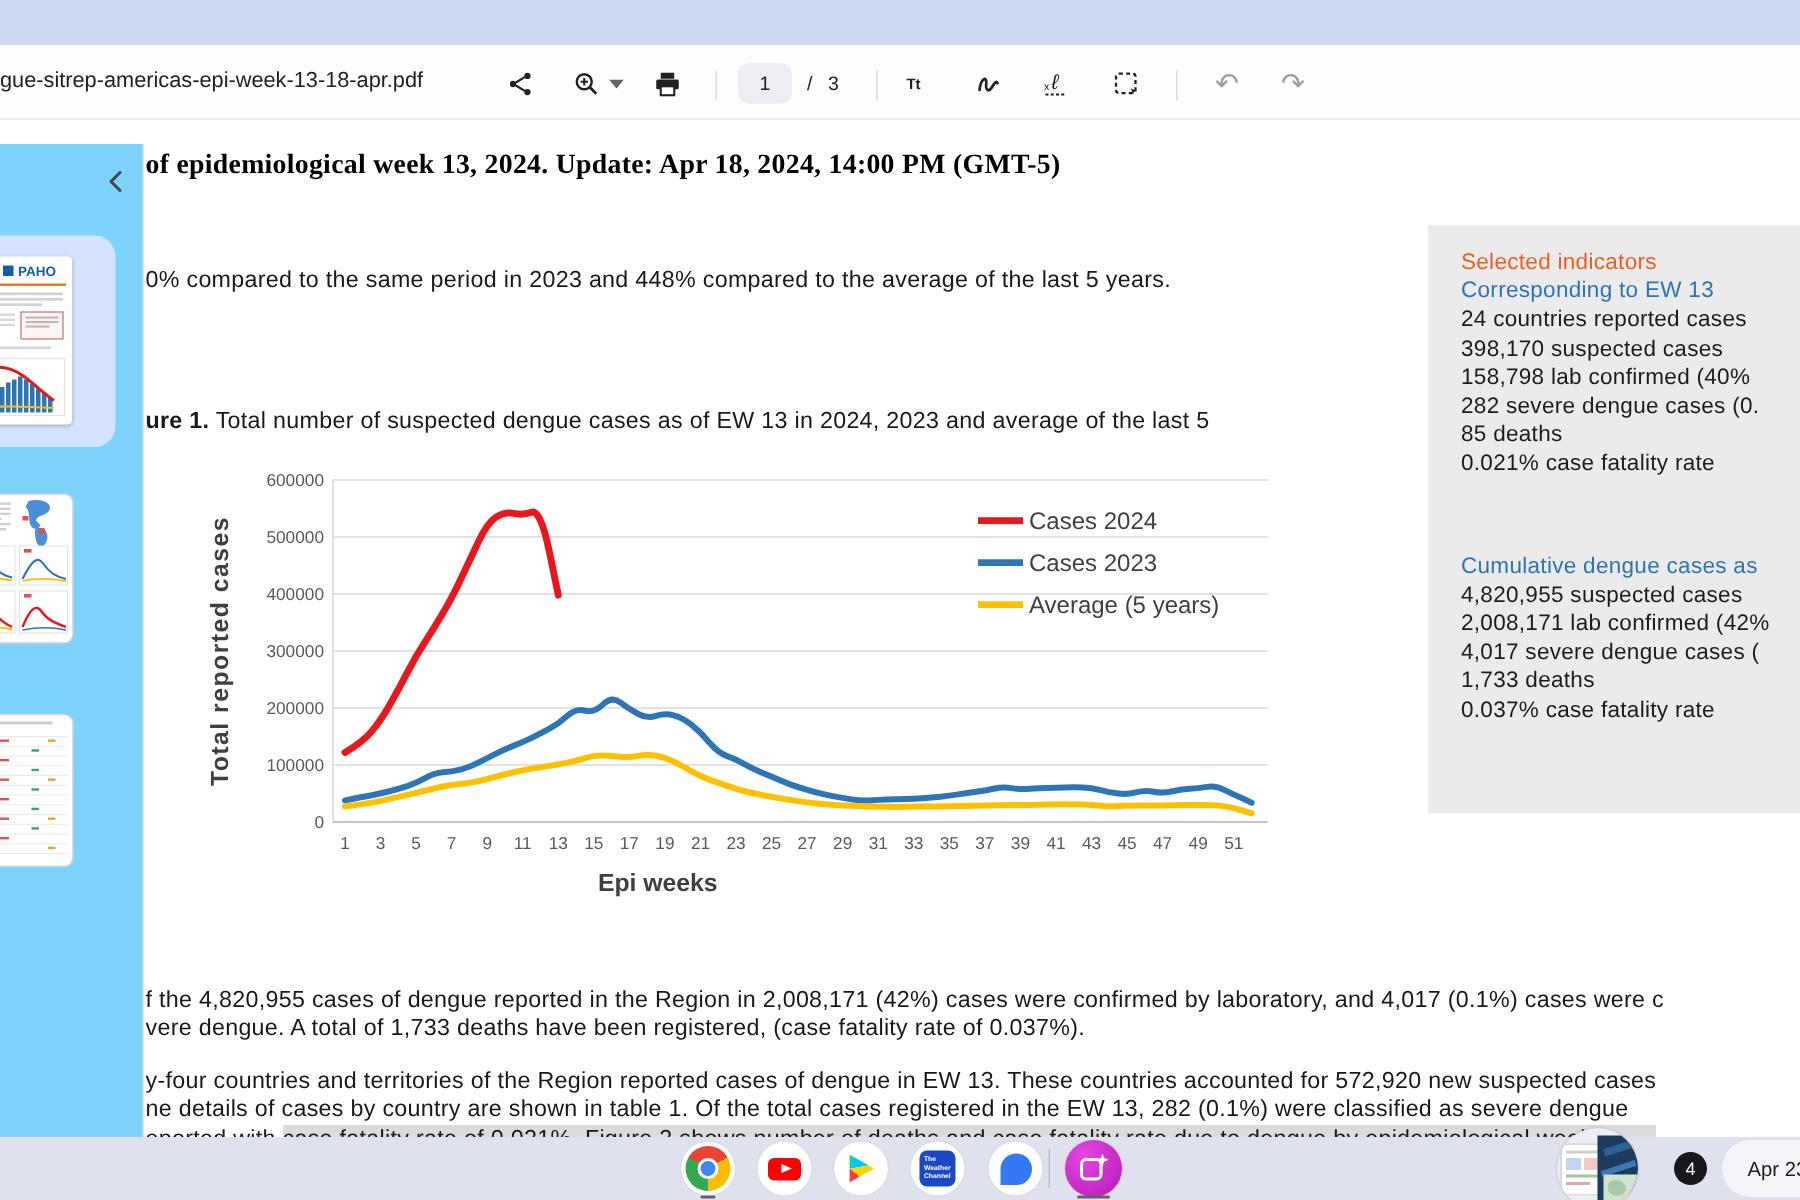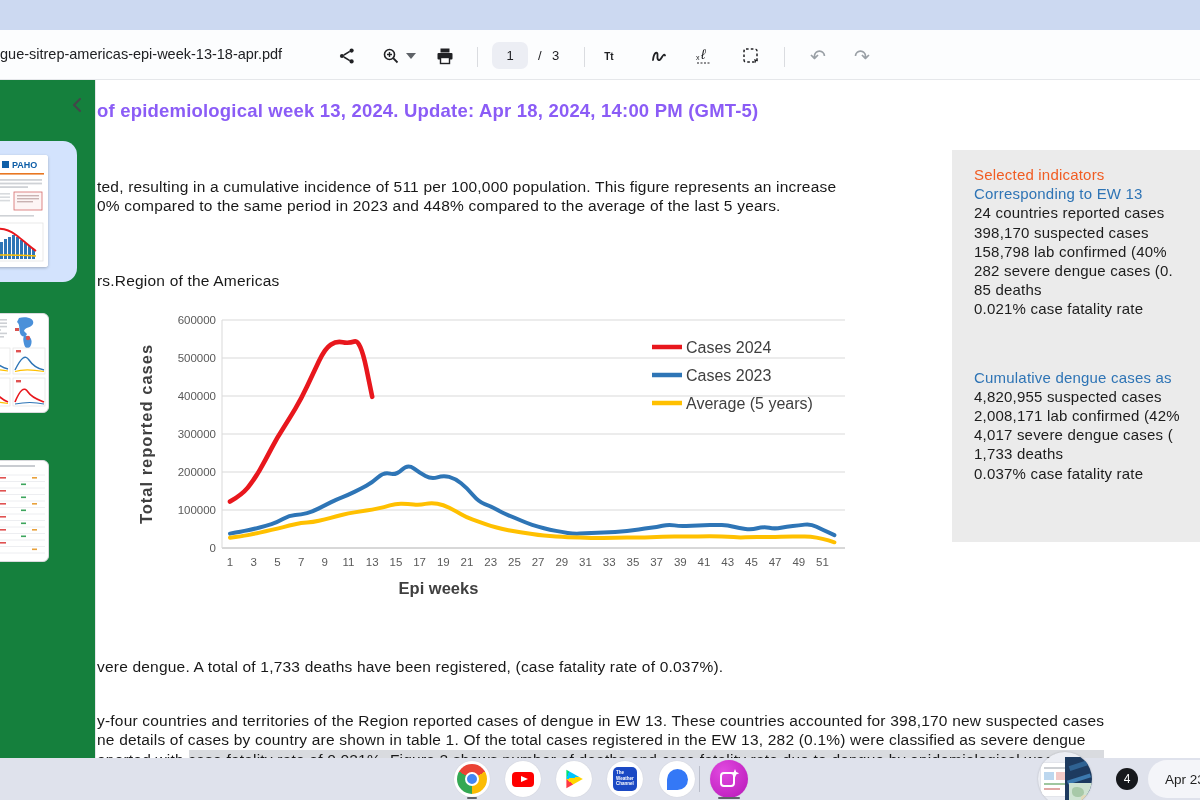--- a/index.html
+++ b/index.html
@@ -13,29 +13,29 @@
   .toolbar { position:absolute; left:0; top:30px; width:1200px; height:50px; background:#fcfdfe; border-bottom:1px solid #e5e7ea; }
   .filename { position:absolute; left:0; top:16px; font-size:14.5px; color:#202124; white-space:nowrap; width:335px; overflow:hidden; }
   .tb-btn { position:absolute; top:13px; width:26px; height:26px; display:flex; align-items:center; justify-content:center; border-radius:50%; color:#202124; }
   .tb-sep { position:absolute; top:17px; width:1px; height:20px; background:#dadce0; }
   .page-box { position:absolute; left:492px; top:12px; width:36px; height:27px; background:#eceef4; border-radius:7px; font-size:13px; color:#202124; display:flex; align-items:center; justify-content:center; }
   .page-of { position:absolute; top:18px; font-size:13px; color:#202124; }
   .undo-redo { font-size:19px; color:#9aa0a6; line-height:1; }
 
   
   .main { position:absolute; left:0; top:80px; width:1200px; height:678px; }
-  .sidebar { position:absolute; left:0; top:0; width:96px; height:678px; background:#15803d; border-right:1px solid #e4e6ea; overflow:hidden; }
+  .sidebar { position:absolute; left:0; top:16px; width:96px; height:678px; background:#7dd3fc; border-right:1px solid #e4e6ea; overflow:hidden; }
   .collapse-btn { position:absolute; top:13px; right:6px; width:24px; height:24px; display:flex; align-items:center; justify-content:center; }
   .thumb-sel { position:absolute; left:-29px; top:61px; width:106px; height:141px; background:#d3e3fd; border-radius:14px; }
   .thumb-page1 { position:absolute; left:10px; top:14px; width:67px; height:112px; background:#fff; border-radius:3px; box-shadow:0 1px 3px rgba(0,0,0,.25); overflow:hidden; }
   .thumb-plain { position:absolute; left:-26px; width:75px; background:#fff; border:1px solid #d9dadd; border-radius:6px; overflow:hidden; }
 
   
   .content { position:absolute; left:96px; top:0; width:1104px; height:678px; background:#fff; overflow:hidden; }
-  .doc-title { position:absolute; left:1px; top:20px; font-size:18.5px; font-weight:bold; letter-spacing:.2px; color:#8b5cf6; white-space:nowrap; }
+  .doc-title { position:absolute; left:1px; top:20px; font-size:18.5px; font-weight:bold; letter-spacing:.2px; color:#000000; white-space:nowrap;font-family:Liberation Serif, serif; }
   .body-line { font-size:15.5px; letter-spacing:.2px; color:#191919; line-height:19.3px; white-space:nowrap; }
   .para1 { position:absolute; left:1px; top:97px; }
   .caption { position:absolute; left:1px; top:191px; }
   .para2 { position:absolute; left:1px; top:577px; }
   .para3 { position:absolute; left:1px; top:631px; }
   .para3 .clipline { background:linear-gradient(90deg, transparent 0 92px, #d9dbdf 92px); }
   .fig-chart { position:absolute; left:34px; top:232px; }
   svg { font-family:"Liberation Sans",sans-serif; }
 
   
@@ -262,26 +262,25 @@
               <rect x="57" y="87.5" width="5" height="1.6"></rect>
           </g>
         </svg>
       </div>
     </aside>
 
     <section class="content">
       <div class="doc-title">of epidemiological week 13, 2024. Update: Apr 18, 2024, 14:00 PM (GMT-5)</div>
 
       <div class="para1">
-        <div class="body-line">ted, resulting in a cumulative incidence of 511 per 100,000 population. This figure represents an increase</div>
         <div class="body-line">0% compared to the same period in 2023 and 448% compared to the average of the last 5 years.</div>
       </div>
 
       <div class="caption">
-        <div class="body-line">rs.Region of the Americas</div>
+        <div class="body-line"><span style="font-weight:bold">ure 1.</span><span> Total number of suspected dengue cases as of EW 13 in 2024, 2023 and average of the last 5</span></div>
       </div>
 
       <svg id="fig1" class="fig-chart" width="760" height="290" viewBox="0 0 760 290">
           <line x1="92" x2="715" y1="236" y2="236" stroke="#b0b0b0" stroke-width="1"></line>
           <text x="86" y="240" text-anchor="end" font-size="11.5" fill="#595959">0</text>
           <line x1="92" x2="715" y1="198" y2="198" stroke="#d9d9d9" stroke-width="1"></line>
           <text x="86" y="202" text-anchor="end" font-size="11.5" fill="#595959">100000</text>
           <line x1="92" x2="715" y1="160" y2="160" stroke="#d9d9d9" stroke-width="1"></line>
           <text x="86" y="164" text-anchor="end" font-size="11.5" fill="#595959">200000</text>
           <line x1="92" x2="715" y1="122" y2="122" stroke="#d9d9d9" stroke-width="1"></line>
@@ -326,25 +325,26 @@
           <path d="M100,225.7 Q111.8,224.2 117.8,223.1 Q123.7,221.9 129.7,220.6 Q135.6,219.3 141.5,217.9 Q147.4,216.6 153.4,215.1 Q159.3,213.6 165.2,212.3 Q171.1,210.9 177.0,210.6 Q182.9,210.2 188.9,208.8 Q194.8,207.5 200.7,205.8 Q206.6,204.1 212.6,202.8 Q218.5,201.4 224.4,200.4 Q230.3,199.5 236.3,198.6 Q242.2,197.6 248.1,196.4 Q254,195.3 259.9,193.4 Q265.9,191.5 271.9,191.7 Q277.8,191.9 283.7,192.5 Q289.6,193.1 295.5,191.9 Q301.4,190.8 307.4,191.8 Q313.3,192.7 319.2,195.8 Q325.1,198.8 331.1,202.2 Q337,205.6 342.9,207.7 Q348.9,209.8 354.8,211.9 Q360.7,214 366.6,215.5 Q372.6,217 378.5,218.2 Q384.4,219.3 390.4,220.3 Q396.3,221.2 402.2,222.1 Q408.1,223.1 414.0,223.6 Q419.9,224.2 425.9,224.6 Q431.8,225 437.7,225.2 Q443.6,225.4 449.6,225.6 Q455.5,225.7 461.4,225.9 Q467.3,226.1 473.3,225.9 Q479.2,225.7 485.1,225.7 Q491.1,225.7 497.0,225.6 Q502.9,225.4 508.8,225.4 Q514.8,225.4 520.7,225.2 Q526.6,225 532.5,224.8 Q538.5,224.6 544.4,224.6 Q550.3,224.6 556.2,224.6 Q562.1,224.6 568.0,224.4 Q574,224.2 579.9,224.2 Q585.8,224.2 591.8,224.4 Q597.7,224.6 603.6,225.1 Q609.5,225.7 615.5,225.3 Q621.4,225 627.3,225.0 Q633.3,225 639.2,225.0 Q645.1,225 651.0,224.8 Q656.9,224.6 662.8,224.6 Q668.8,224.6 674.7,224.6 Q680.6,224.6 686.5,225.6 Q692.5,226.5 698.5,228.4 L704.4,230.3" fill="none" stroke="#ffc000" stroke-width="4" stroke-linecap="round" stroke-linejoin="round"></path>
           <line x1="522" x2="552" y1="35" y2="35" stroke="#e8171d" stroke-width="4.5"></line>
           <text x="556" y="40.5" font-size="16" fill="#3f3f3f">Cases 2024</text>
           <line x1="522" x2="552" y1="63" y2="63" stroke="#2e75b6" stroke-width="4.5"></line>
           <text x="556" y="68.5" font-size="16" fill="#3f3f3f">Cases 2023</text>
           <line x1="522" x2="552" y1="91" y2="91" stroke="#ffc000" stroke-width="4.5"></line>
           <text x="556" y="96.5" font-size="16" fill="#3f3f3f">Average (5 years)</text>
         </svg>
 
       <div class="para2">
+        <div class="body-line">f the 4,820,955 cases of dengue reported in the Region in 2,008,171 (42%) cases were confirmed by laboratory, and 4,017 (0.1%) cases were c</div>
         <div class="body-line">vere dengue. A total of 1,733 deaths have been registered, (case fatality rate of 0.037%).</div>
       </div>
 
       <div class="para3">
-        <div class="body-line">y-four countries and territories of the Region reported cases of dengue in EW 13. These countries accounted for 398,170 new suspected cases</div>
+        <div class="body-line">y-four countries and territories of the Region reported cases of dengue in EW 13. These countries accounted for 572,920 new suspected cases</div>
         <div class="body-line">ne details of cases by country are shown in table 1. Of the total cases registered in the EW 13, 282 (0.1%) were classified as severe dengue</div>
         <div class="body-line clipline">eported with case fatality rate of 0.021%. Figure 2 shows number of deaths and case fatality rate due to dengue by epidemiological week</div>
       </div>
 
       <div class="panel">
         <div class="orange">Selected indicators</div>
         <div class="blue">Corresponding to EW 13</div>
         <div>24 countries reported cases</div>
         <div>398,170 suspected cases</div>
         <div>158,798 lab confirmed (40%</div>

